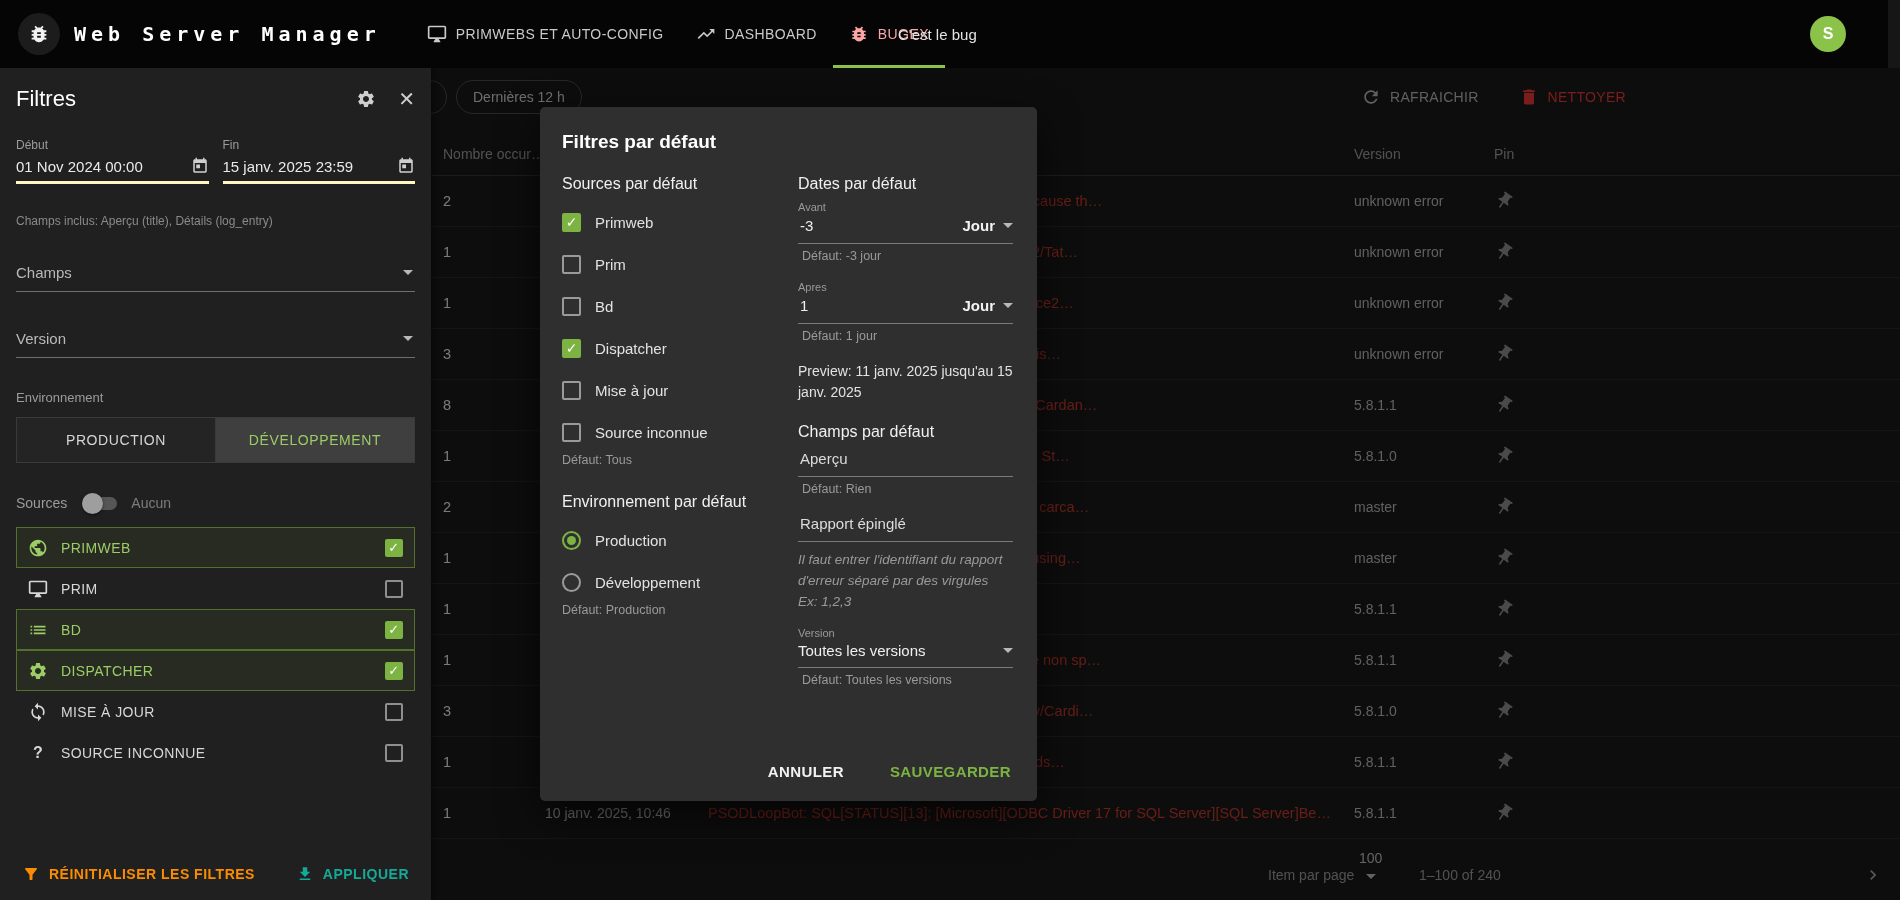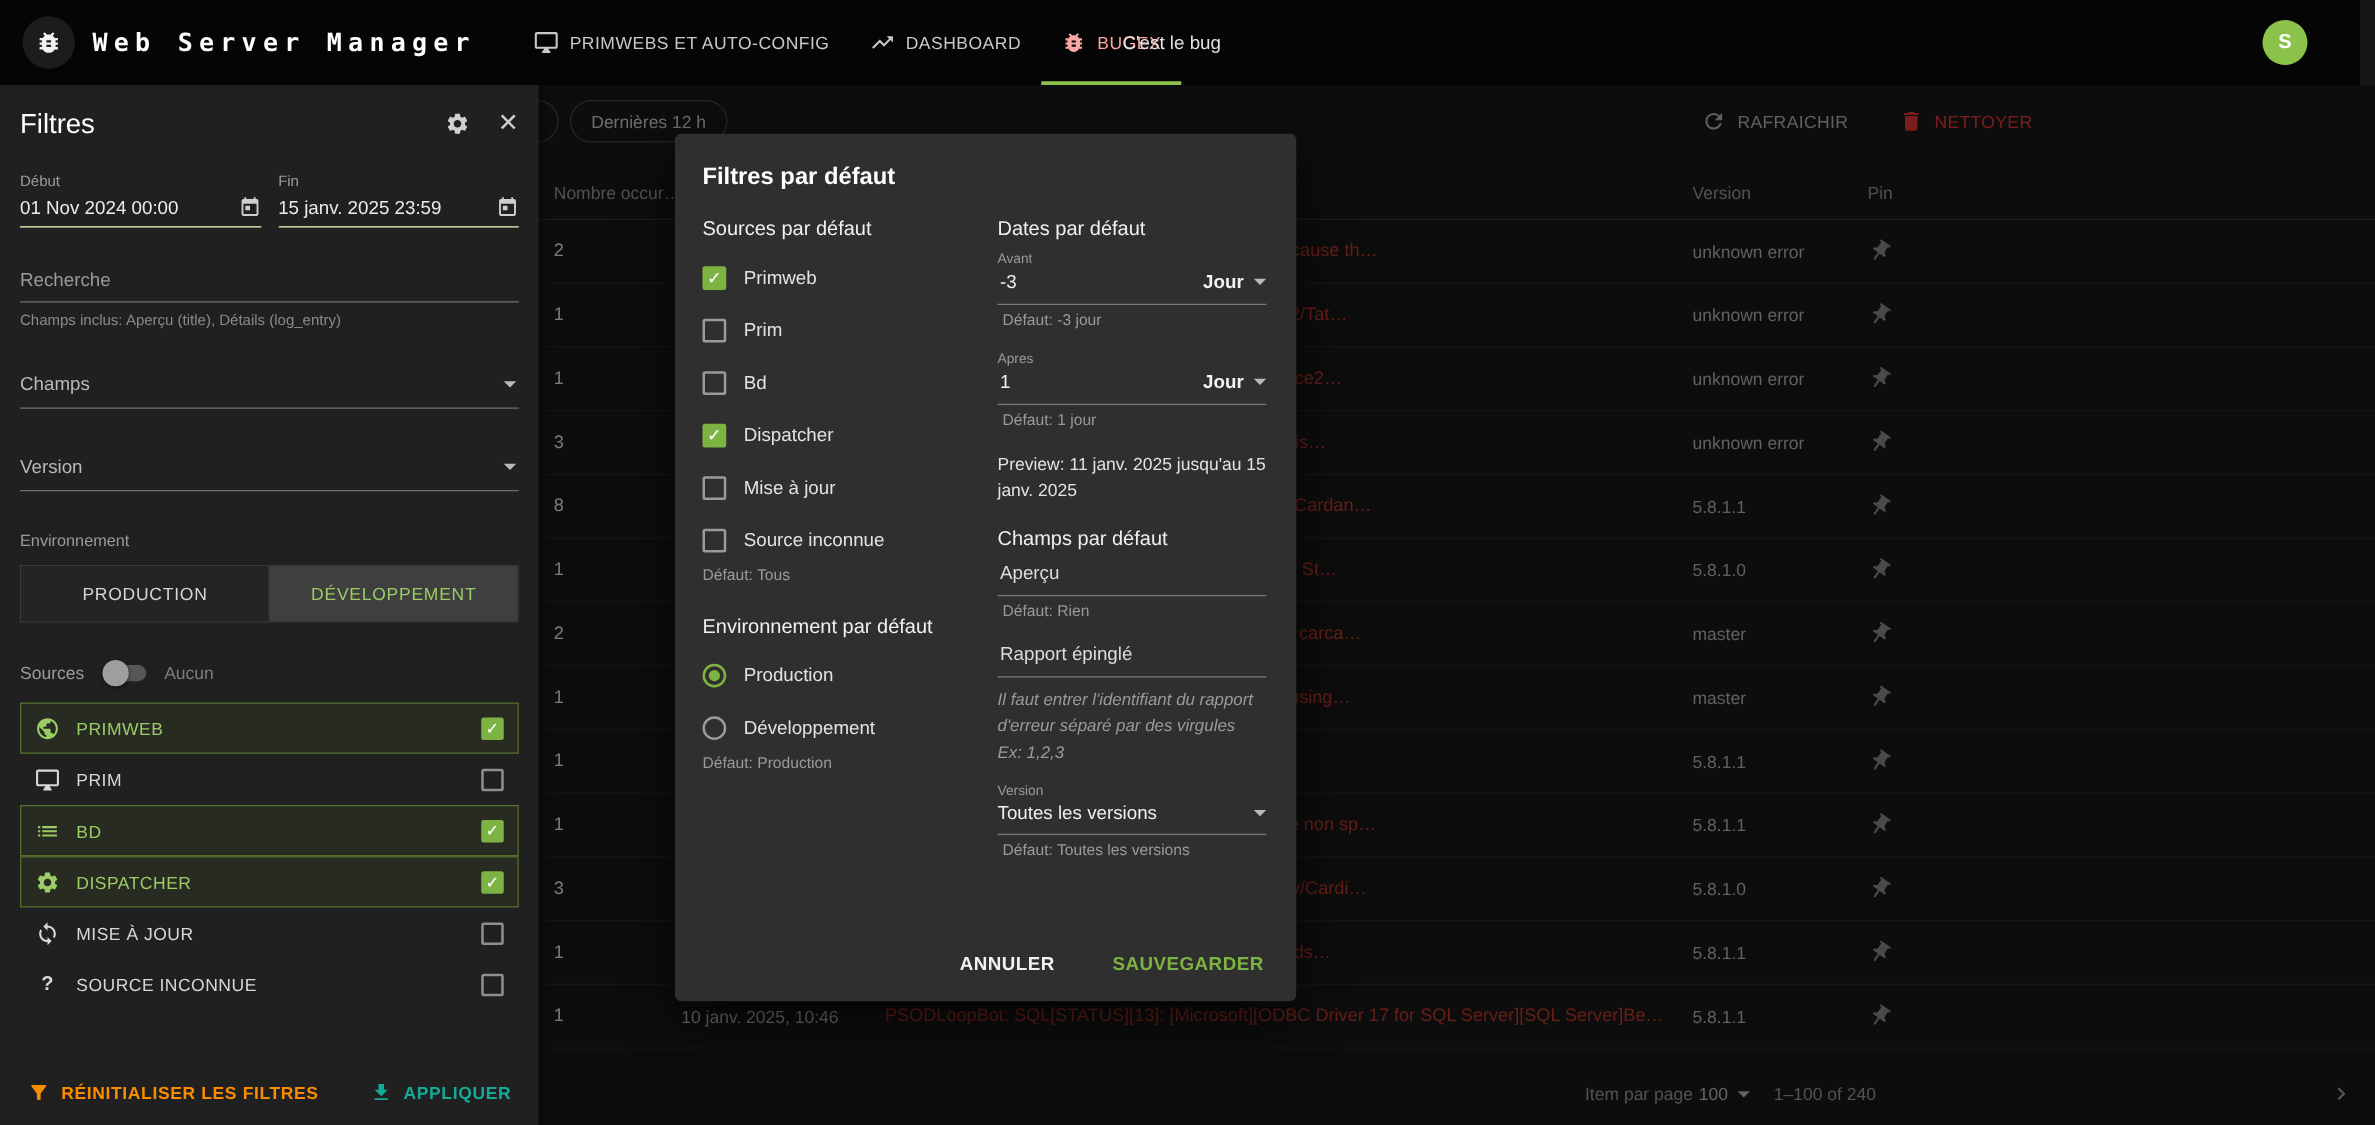--- a/index.html
+++ b/index.html
@@ -32,21 +32,21 @@
            padding:18px 16px;box-shadow:3px 0 8px rgba(0,0,0,.45);}
   .sb-head{display:flex;align-items:center;margin-bottom:26px;}
   .sb-title{font-size:22px;color:#fff;font-weight:400;flex:1;}
   .sb-head-icons{display:flex;align-items:center;gap:22px;color:#cfcfcf;}
   .sb-head-icons .btn{cursor:pointer;display:flex;}
   .x-glyph{font-size:20px;line-height:1;color:#cfcfcf;}
 
   .sb-dates{display:flex;gap:14px;margin-bottom:30px;}
   .fieldcol{flex:1;min-width:0;}
   .flabel{font-size:12px;color:#9b9b9b;margin-bottom:5px;}
-  .finput{display:flex;align-items:center;border-bottom:1px solid #fef9c3;padding-bottom:6px;gap:6px;}
+  .finput{display:flex;align-items:center;border-bottom:3px solid #fef9c3;padding-bottom:6px;gap:6px;}
   .finput input{flex:1;min-width:0;background:none;border:none;outline:none;color:#eaeaea;
                 font-size:15px;font-family:inherit;padding:0;}
   .finput .calbtn{color:#cfcfcf;cursor:pointer;display:flex;}
 
   .sb-search{margin-bottom:30px;}
   .sb-search input{width:100%;background:none;border:none;border-bottom:1px solid #6f6f6f;outline:none;
                    color:#eaeaea;font-size:15px;font-family:inherit;padding:4px 0 8px;}
   .sb-search input::placeholder{color:#9b9b9b;}
   .hint{font-size:12px;color:#8a8a8a;margin-top:7px;}
 
@@ -106,21 +106,21 @@
   .trow .c-count{color:#e6e6e6;}
   .trow .c-date{color:#c9c9c9;font-size:14px;}
   .trow .c-msg{color:#c0392b;}
   .trow .c-ver{color:#b5b5b5;font-size:14px;}
   .pinbtn{color:#8d8d8d;cursor:pointer;display:flex;}
   .pinbtn .ic{transform:rotate(35deg);}
 
   .pagination{position:absolute;left:0;right:0;top:782px;height:50px;color:#9a9a9a;font-size:14px;}
   .pg{position:absolute;top:0;height:100%;display:flex;align-items:center;gap:8px;}
   .pg.label{left:837px;}
-  .pg.size{left:928px;cursor:pointer;color:#bdbdbd;}
+  .pg.size{left:928px;cursor:pointer;color:#bdbdbd;flex-direction:column;}
   .pg.range{left:988px;}
   .pg.next{left:1432px;color:#a5a5a5;cursor:pointer;}
 
   
   .backdrop{position:absolute;left:431px;top:68px;right:0;bottom:0;background:rgba(0,0,0,.47);z-index:20;}
   .modal{position:absolute;left:540px;top:107px;width:497px;height:694px;background:#2f2f2f;border-radius:5px;
          z-index:30;box-shadow:0 14px 40px rgba(0,0,0,.65);padding:24px 18px 24px 22px;}
   .modal-title{font-size:19px;font-weight:bold;color:#fff;margin-bottom:22px;}
   .modal-cols{display:flex;gap:26px;}
   .mcol-left{width:210px;}
@@ -437,21 +437,20 @@
           <span class="calbtn">
             <svg class="ic ic18" viewBox="0 0 24 24">
                 <path d="M19 3h-1V1h-2v2H8V1H6v2H5c-1.11 0-1.99.9-1.99 2L3 19c0 1.1.89 2 2 2h14c1.1 0 2-.9 2-2V5c0-1.1-.9-2-2-2zm0 16H5V8h14v11zM7 10h5v5H7z"></path>
               </svg>
           </span>
         </div>
       </div>
     </div>
 
     <div class="sb-search">
-      <input type="text" placeholder="Recherche" style="">
       <div class="hint">Champs inclus: Aperçu (title), Détails (log_entry)</div>
     </div>
 
     <div class="sb-select">
       <span>Champs</span>
       <span class="caret"></span>
     </div>
 
     <div class="sb-select">
       <span>Version</span>

